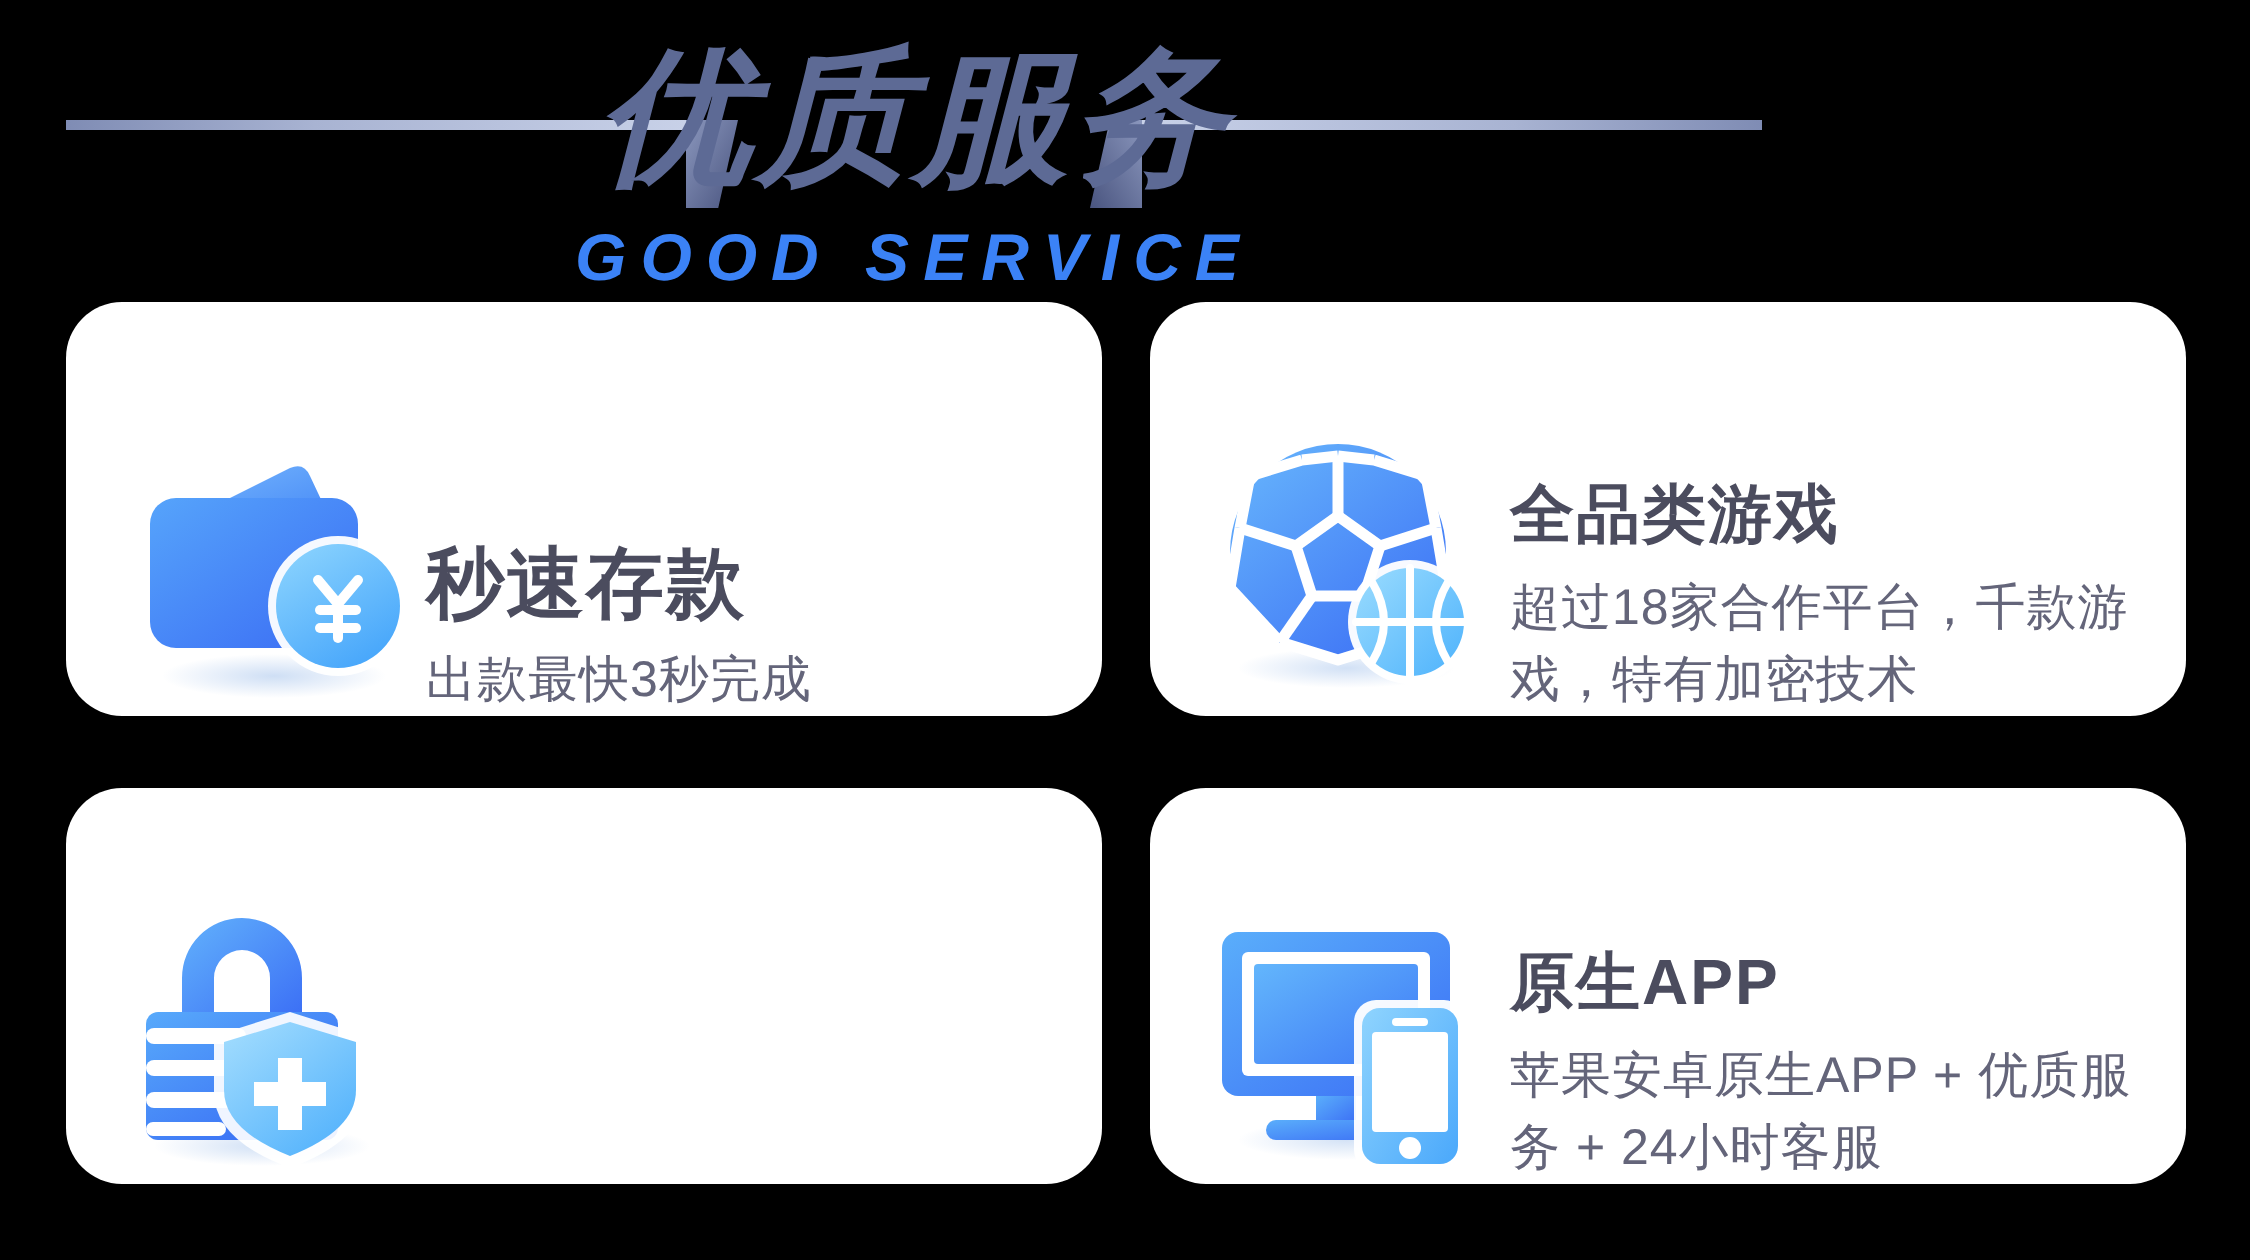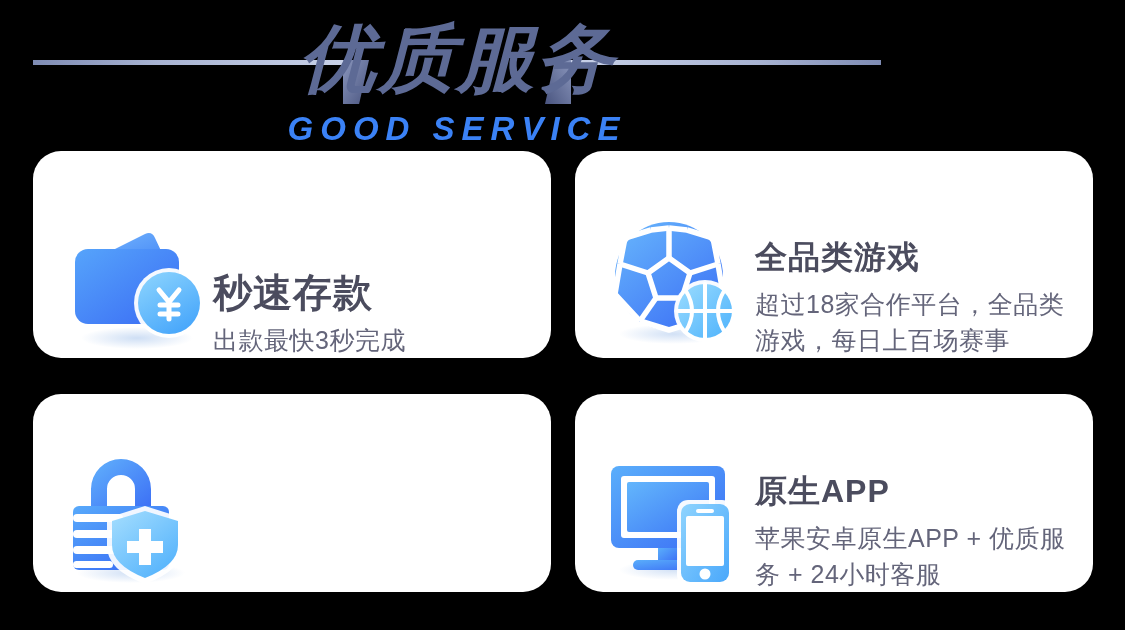--- a/index.html
+++ b/index.html
@@ -196,21 +196,21 @@
           <g stroke="#ffffff" stroke-width="4" fill="none" stroke-linecap="round">
             <path d="M104 76 V130"></path>
             <path d="M77 103 H131"></path>
             <path d="M85 83 q12 20 0 40"></path>
             <path d="M123 83 q-12 20 0 40"></path>
           </g>
         </svg>
       </div>
       <div class="card-text">
         <div class="card-title">全品类游戏</div>
-        <div class="card-desc">超过18家合作平台，全品类游戏，每日上百场赛事</div>
+        <div class="card-desc">超过18家合作平台，千款游戏，特有加密技术</div>
       </div>
     </div>
 
     <div class="card card-3">
       <div class="card-icon">
         <svg viewBox="0 0 150 150" xmlns="http://www.w3.org/2000/svg">
           <defs>
             <linearGradient id="lg" x1="0" y1="0" x2="1" y2="1">
               <stop offset="0%" stop-color="#62b2fc"></stop>
                 <stop offset="100%" stop-color="#3b6ef5"></stop>

